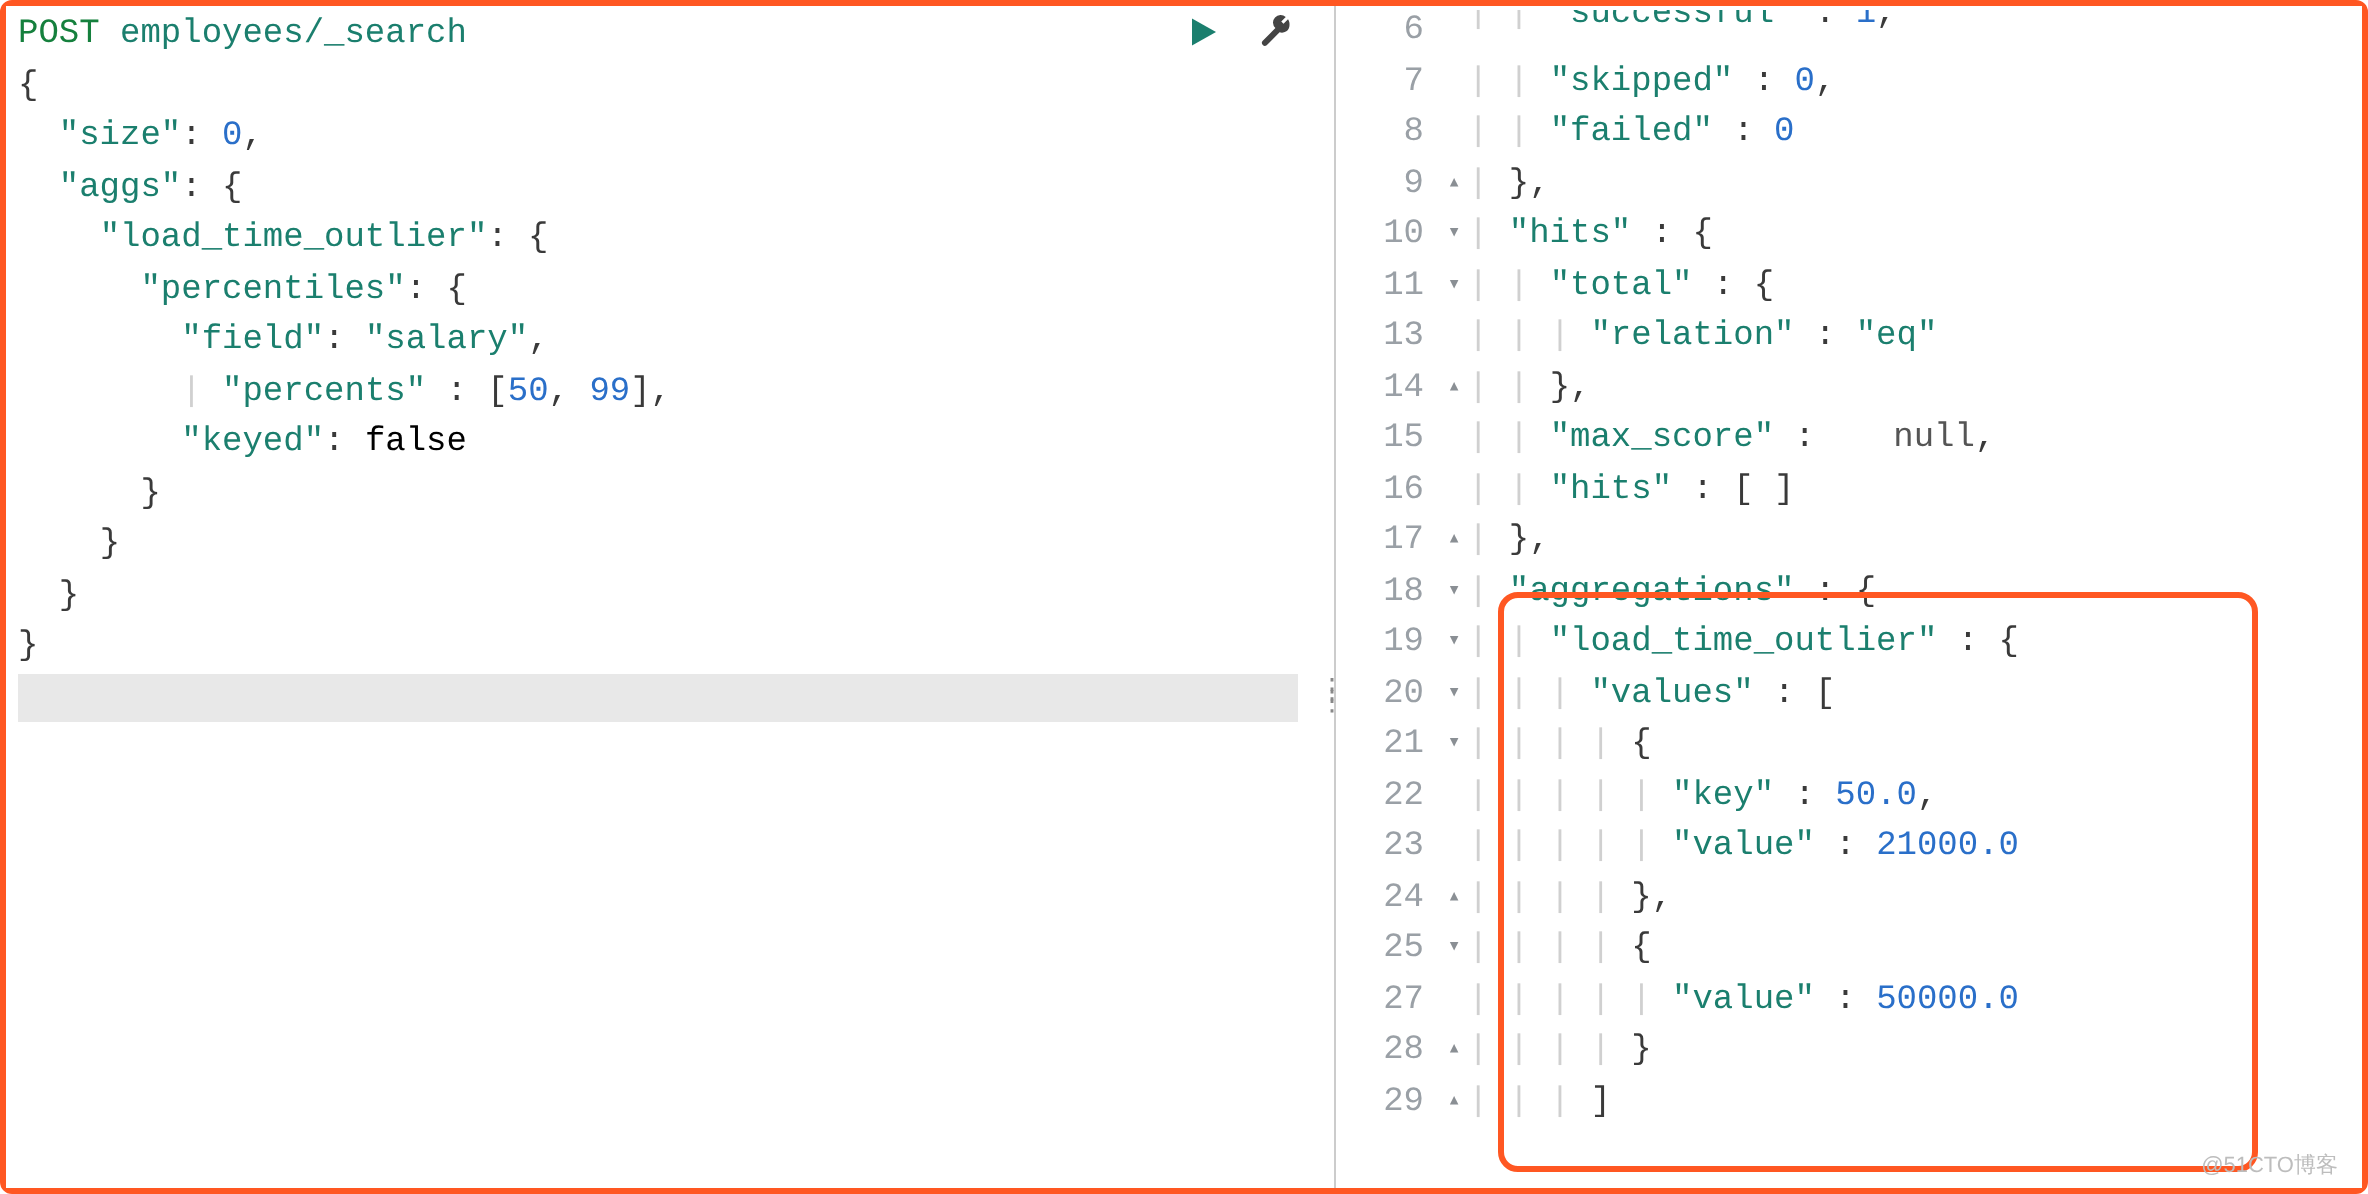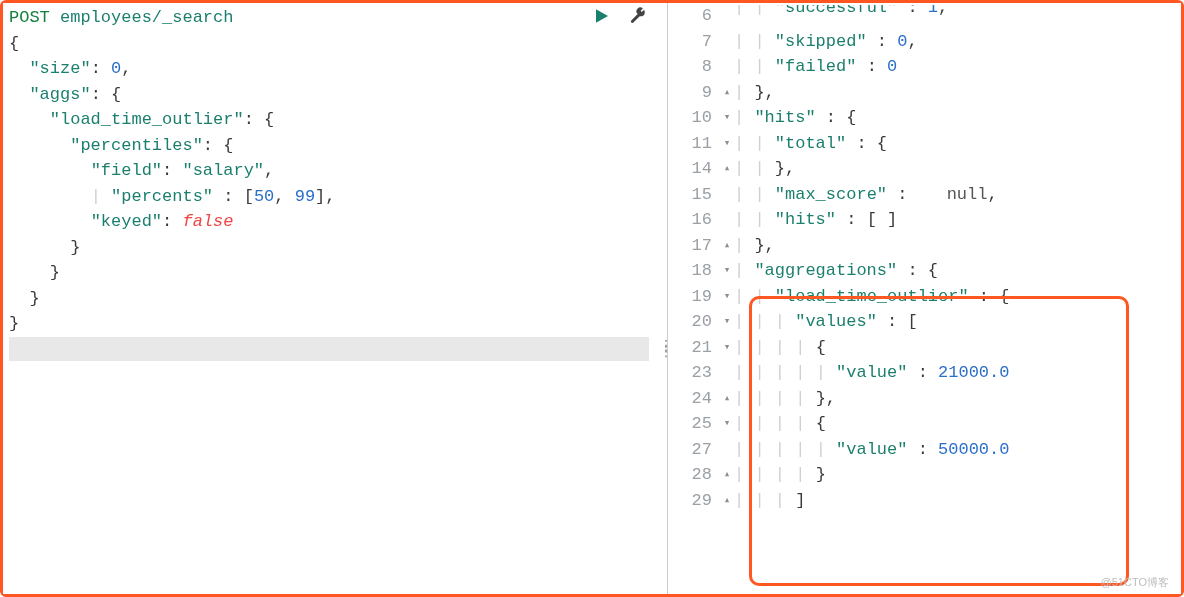--- a/index.html
+++ b/index.html
@@ -89,21 +89,21 @@
   .hl-box {
     position: absolute;
     border: 3px solid #ff5722;
     border-radius: 10px;
     pointer-events: none;
   }
   .kw-post { color: #15803d; font-weight: 400; }
   .kw-endpoint { color: #1b7f6e; font-family: Liberation Mono, monospace; }
   .str { color: #1b7f6e; }
   .num { color: #2a6fc9; }
-  .bool { color: #ef4444; font-style: italic; }
+  .bool { color: #000000; }
   .null { color: #555; margin-left: 29px; }
   .punct { color: #3a3a3a; }
   .guide { color: #d0d0d0; }
   .cursor-line {
     background: #e8e8e8;
     display: block;
     width: 640px;
     height: 24px;
   }
   .watermark {
@@ -178,20 +178,25 @@
         <div class="gutter">10</div>
         <div class="fold">▾</div>
         <div class="rcontent"><span class="guide">| </span><span class="str">"hits"</span><span class="punct"> </span><span class="punct">:</span><span class="punct"> </span><span class="punct">{</span></div>
       </div>
       <div class="right-row">
         <div class="gutter">11</div>
         <div class="fold">▾</div>
         <div class="rcontent"><span class="guide">| </span><span class="guide">| </span><span class="str">"total"</span><span class="punct"> </span><span class="punct">:</span><span class="punct"> </span><span class="punct">{</span></div>
       </div>
       <div class="right-row">
+        <div class="gutter">13</div>
+        <div class="fold"></div>
+        <div class="rcontent"><span class="guide">| </span><span class="guide">| </span><span class="guide">| </span><span class="str">"relation"</span><span class="punct"> </span><span class="punct">:</span><span class="punct"> </span><span class="str">"eq"</span></div>
+      </div>
+      <div class="right-row">
         <div class="gutter">14</div>
         <div class="fold">▴</div>
         <div class="rcontent"><span class="guide">| </span><span class="guide">| </span><span class="punct">}</span><span class="punct">,</span></div>
       </div>
       <div class="right-row">
         <div class="gutter">15</div>
         <div class="fold"></div>
         <div class="rcontent"><span class="guide">| </span><span class="guide">| </span><span class="str">"max_score"</span><span class="punct"> </span><span class="punct">:</span><span class="punct"> </span><span class="null">null</span><span class="punct">,</span></div>
       </div>
       <div class="right-row">
@@ -216,20 +221,25 @@
       </div>
       <div class="right-row">
         <div class="gutter">20</div>
         <div class="fold">▾</div>
         <div class="rcontent"><span class="guide">| </span><span class="guide">| </span><span class="guide">| </span><span class="str">"values"</span><span class="punct"> </span><span class="punct">:</span><span class="punct"> </span><span class="punct">[</span></div>
       </div>
       <div class="right-row">
         <div class="gutter">21</div>
         <div class="fold">▾</div>
         <div class="rcontent"><span class="guide">| </span><span class="guide">| </span><span class="guide">| </span><span class="guide">| </span><span class="punct">{</span></div>
+      </div>
+      <div class="right-row">
+        <div class="gutter">22</div>
+        <div class="fold"></div>
+        <div class="rcontent"><span class="guide">| </span><span class="guide">| </span><span class="guide">| </span><span class="guide">| </span><span class="guide">| </span><span class="str">"key"</span><span class="punct"> </span><span class="punct">:</span><span class="punct"> </span><span class="num">50.0</span><span class="punct">,</span></div>
       </div>
       <div class="right-row">
         <div class="gutter">23</div>
         <div class="fold"></div>
         <div class="rcontent"><span class="guide">| </span><span class="guide">| </span><span class="guide">| </span><span class="guide">| </span><span class="guide">| </span><span class="str">"value"</span><span class="punct"> </span><span class="punct">:</span><span class="punct"> </span><span class="num">21000.0</span></div>
       </div>
       <div class="right-row">
         <div class="gutter">24</div>
         <div class="fold">▴</div>
         <div class="rcontent"><span class="guide">| </span><span class="guide">| </span><span class="guide">| </span><span class="guide">| </span><span class="punct">}</span><span class="punct">,</span></div>

